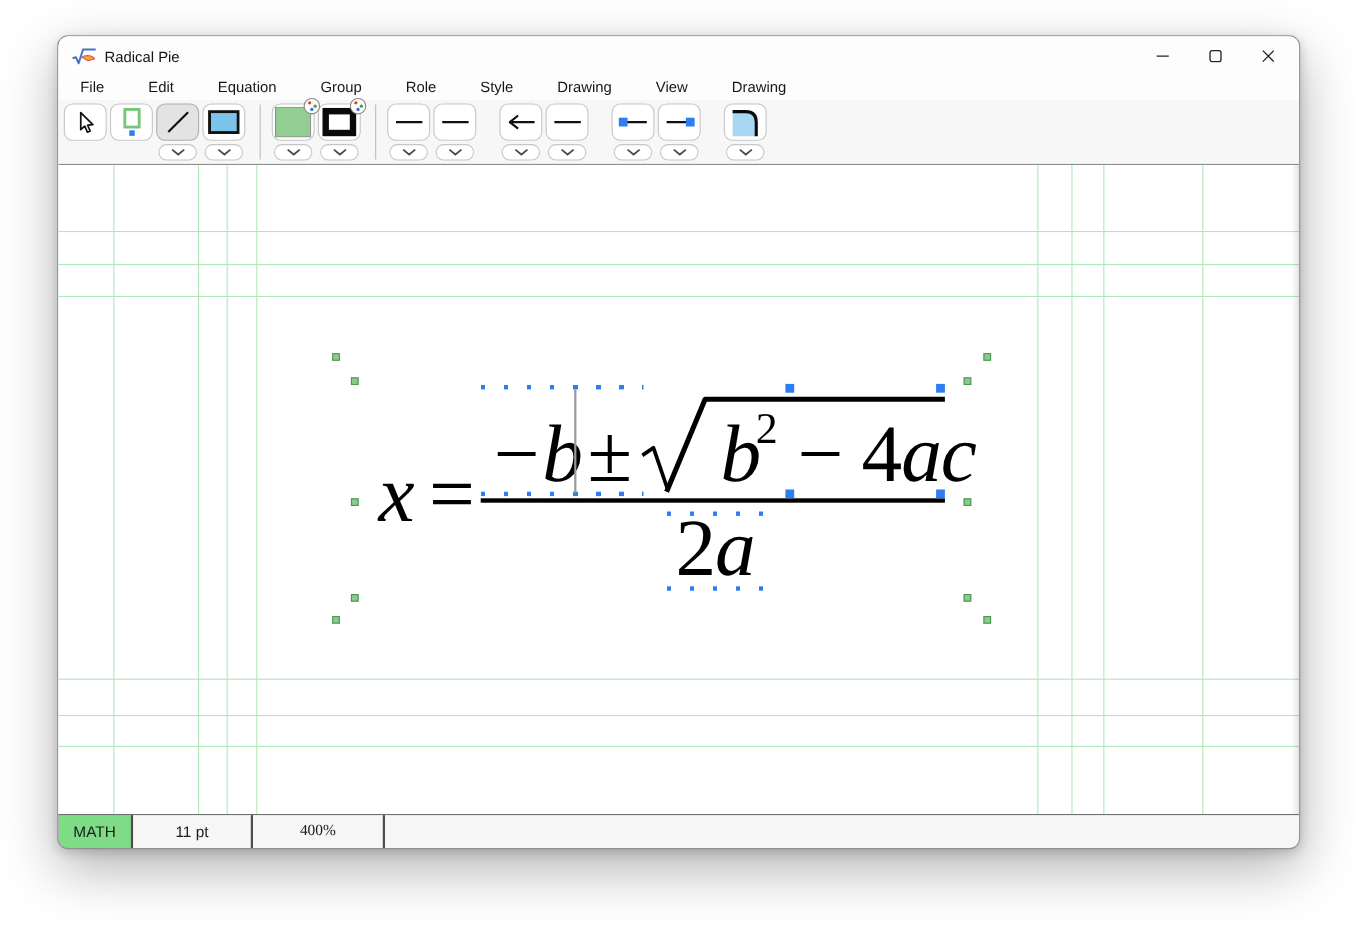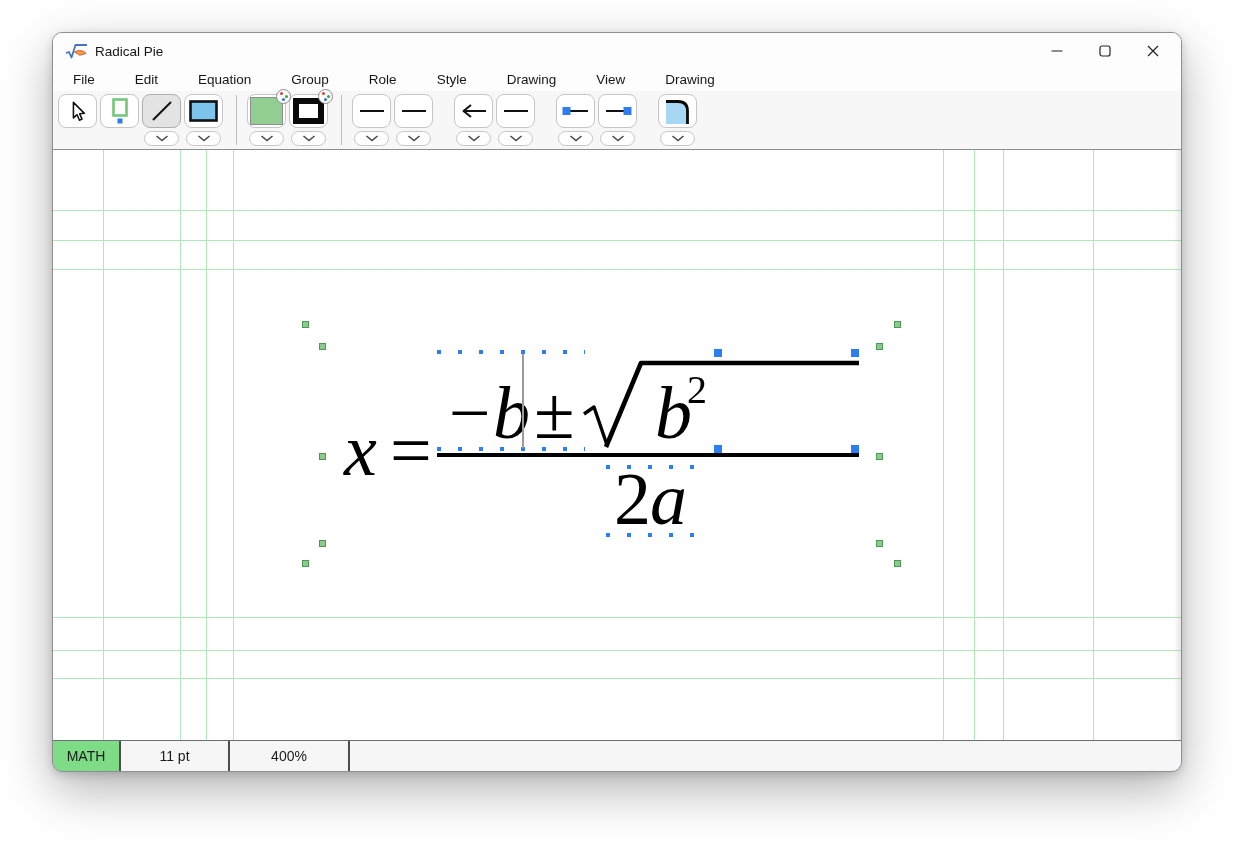--- a/index.html
+++ b/index.html
@@ -62,21 +62,21 @@
   .eq-den{left:561px;top:312px;font-style:normal;}
   .fracbar{position:absolute;left:384px;top:303px;width:422px;height:4px;background:#000;}
   .radical{position:absolute;left:523px;top:203px;z-index:4;}
   
   .statusbar{position:absolute;left:0;bottom:0;right:0;height:30px;background:#d946ef;
     border-top:1px solid #6f6f6f;display:flex;}
   .seg{height:30px;display:flex;align-items:center;justify-content:center;
     font-size:14px;color:#1b1b1b;border-right:2px solid #4d4d4d;box-sizing:border-box;background:#f6f6f6;}
   .seg-math{width:68px;background:#7edb86;}
   .seg-pt{width:109px;}
-  .seg-zoom{width:120px;}
+  .seg-zoom{width:120px;font-family:Liberation Serif, serif;}
   .seg-rest{flex:1;border-right:none;background:#f6f6f6;}
 </style>
 </head>
 <body>
 
 <div class="stage">
   <div class="window">
 
     <div class="titlebar">
       <span class="appicon">
@@ -359,20 +359,21 @@
         <span class="eq it lhs-x">x</span>
         <span class="eq eq-equals">=</span>
         <span class="eq it eq-num-left">−b</span>
         <span class="eq eq-pm">±</span>
         <svg class="radical" width="290" height="100" viewBox="0 0 290 100">
           <path d="M8 61 L18 54 L31 92" fill="none" stroke="#000" stroke-width="3.4" stroke-linejoin="round"></path>
           <path d="M30 94 L65 10 L283 10" fill="none" stroke="#000" stroke-width="4.6" stroke-linejoin="round"></path>
         </svg>
         <span class="eq it eq-b">b</span>
         <span class="eq eq-sup">2</span>
+        <span class="eq eq-rest"><span>− 4</span><i>ac</i></span>
         <div class="fracbar"></div>
         <span class="eq eq-den"><span>2</span><i>a</i></span>
       </div>
     <div class="h-green" style="left: 248.5px; top: 170.5px;"></div>
         <div class="h-green" style="left: 840.5px; top: 170.5px;"></div>
         <div class="h-green" style="left: 248.5px; top: 409.5px;"></div>
         <div class="h-green" style="left: 840.5px; top: 409.5px;"></div>
         <div class="h-green" style="left: 265.5px; top: 192.5px;"></div>
         <div class="h-green" style="left: 822.5px; top: 192.5px;"></div>
         <div class="h-green" style="left: 265.5px; top: 302.5px;"></div>

